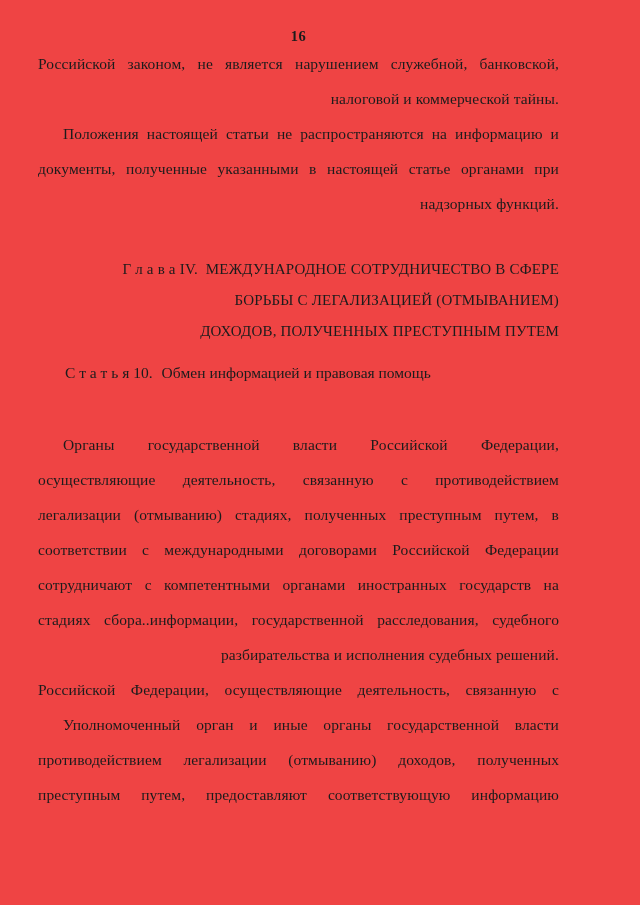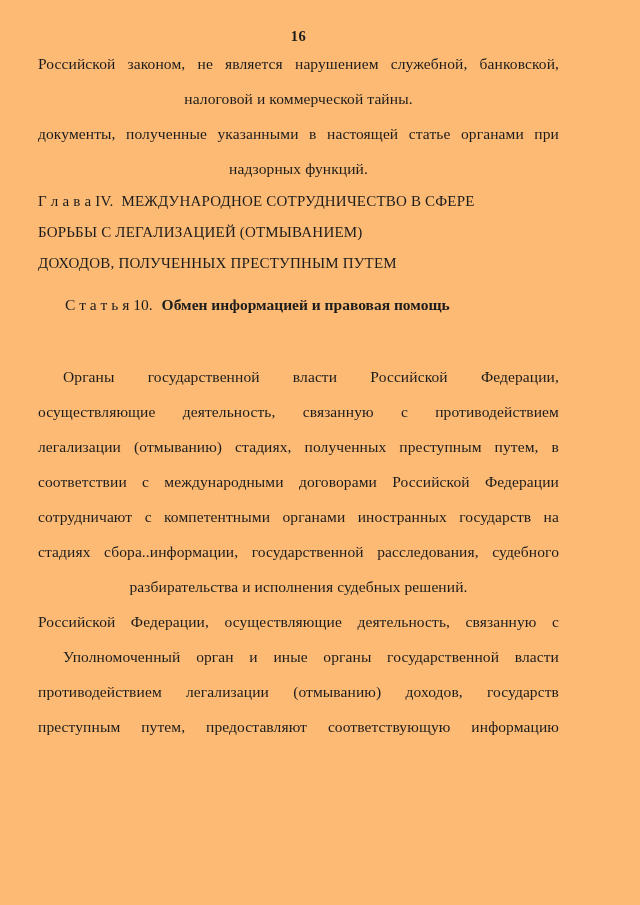--- a/index.html
+++ b/index.html
@@ -4,21 +4,21 @@
 <style>
   html, body {
     margin: 0;
     padding: 0;
     background: #ffffff;
   }
   .page {
     position: relative;
     width: 640px;
     height: 905px;
-    background: #fdba74;
+    background: #ef4444;
     overflow: hidden;
     font-family: "Liberation Serif", "DejaVu Serif", serif;
     color: #1c1c1c;
   }
   .text-col {
     margin-left: 38px;
     width: 521px;
   }
   .pagenum {
     margin-top: 26px;
@@ -38,57 +38,59 @@
     white-space: nowrap;
   }
   
   .para .ln.j {
     white-space: normal;
     text-align: justify;
     text-align-last: justify;
   }
   .para .ln.last {
     white-space: normal;
-    text-align: center;
+    text-align: right;
   }
   .indent1 { padding-left: 25px; }   
   .chapter {
-    text-align: left;
+    margin-top: 33px;
+    text-align: right;
     font-size: 15px;
     letter-spacing: 0.2px;
   }
   .chapter .hln {
     line-height: 31px;
     height: 31px;
   }
   .article {
     margin-top: 8px;
     line-height: 35px;
     height: 35px;
     font-size: 15.5px;
     padding-left: 27px;
   }
   .article .alabel { font-weight: 400; margin-top: 36px; }
-  .article .atitle { font-weight: 700; margin-left: 9px; }
+  .article .atitle { font-weight: 400; margin-left: 9px; }
   .p3 { margin-top: 37px; }
 </style>
 </head>
 <body>
 
 <div class="page">
   <div class="text-col">
 
     <div class="pagenum">16</div>
 
     <div class="para">
       <div class="ln j">Российской законом, не является нарушением служебной, банковской,</div>
       <div class="ln last">налоговой и коммерческой тайны.</div>
     </div>
 
     <div class="para">
+      <div class="ln j indent1">Положения настоящей статьи не распространяются на информацию и</div>
       <div class="ln j">документы, полученные указанными в настоящей статье органами при</div>
       <div class="ln last">надзорных функций.</div>
     </div>
 
     <div class="chapter">
       <div class="hln">Г л а в а IV.&nbsp; МЕЖДУНАРОДНОЕ СОТРУДНИЧЕСТВО В СФЕРЕ</div>
       <div class="hln">БОРЬБЫ С ЛЕГАЛИЗАЦИЕЙ (ОТМЫВАНИЕМ)</div>
       <div class="hln">ДОХОДОВ, ПОЛУЧЕННЫХ ПРЕСТУПНЫМ ПУТЕМ</div>
     </div>
 
@@ -102,18 +104,18 @@
       <div class="ln j">легализации (отмыванию) стадиях, полученных преступным путем, в</div>
       <div class="ln j">соответствии с международными договорами Российской Федерации</div>
       <div class="ln j">сотрудничают с компетентными органами иностранных государств на</div>
       <div class="ln j">стадиях сбора..информации, государственной расследования, судебного</div>
       <div class="ln last">разбирательства и исполнения судебных решений.</div>
     </div>
 
     <div class="para">
       <div class="ln j">Российской Федерации, осуществляющие деятельность, связанную с</div>
       <div class="ln j indent1">Уполномоченный орган и иные органы государственной власти</div>
-      <div class="ln j">противодействием легализации (отмыванию) доходов, государств</div>
+      <div class="ln j">противодействием легализации (отмыванию) доходов, полученных</div>
       <div class="ln j">преступным путем, предоставляют соответствующую информацию</div>
     </div>
 
   </div>
 </div>
 
 </body></html>

